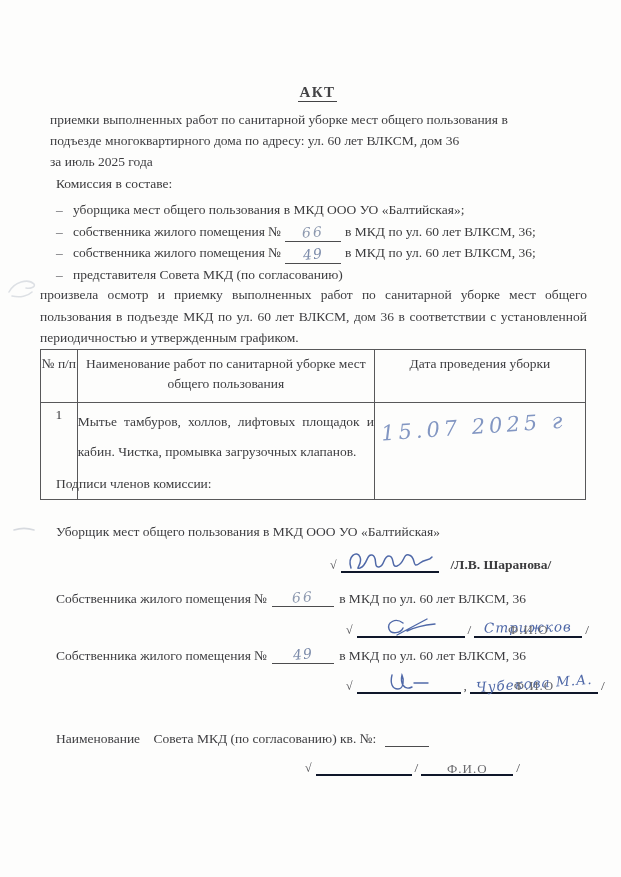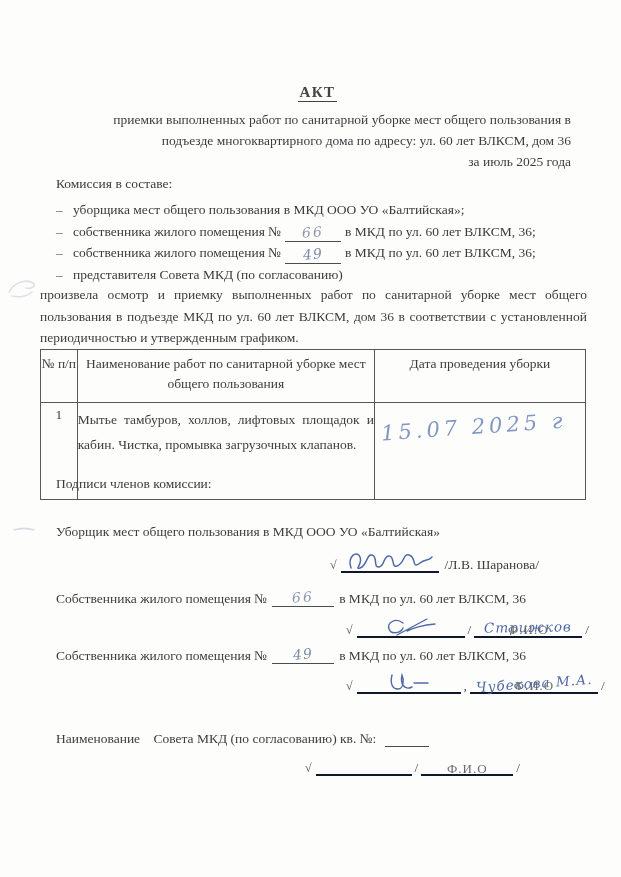--- a/index.html
+++ b/index.html
@@ -13,21 +13,21 @@
     font-size:13.5px;
     overflow:hidden;
   }
   .abs{position:absolute;}
   .doc-title{
     top:84px;left:0;width:100%;
     text-align:center;font-weight:bold;font-size:15px;
     letter-spacing:1.5px;color:#434345;
   }
   .doc-title span{border-bottom:1.4px solid #434345;padding:0 1px 1px;margin-left:14px;}
-  .subtitle{top:109px;left:50px;width:521px;text-align:right;line-height:21px;color:#3d3d40;}
+  .subtitle{top:109px;left:50px;width:521px;text-align:left;line-height:21px;color:#3d3d40;}
   .intro{top:176px;left:56px;}
   .member-list{top:199px;left:56px;width:530px;}
   .member{display:flex;line-height:21.5px;}
   .member .dash{width:17px;color:#55565a;flex:0 0 17px;}
   .blank{
     display:inline-block;border-bottom:1px solid #4c4c4e;
     text-align:center;line-height:13px;height:15px;vertical-align:bottom;
   }
   .blank.num{width:56px;margin:0 4px;}
   .hw{font-style:italic;font-family:"DejaVu Serif", serif;}
@@ -39,21 +39,21 @@
     top:349px;left:40px;width:546px;
     border-collapse:collapse;position:absolute;
     color:#3d3d40;font-size:13.5px;
   }
   table.works td,table.works th{
     border:1px solid #58585a;font-weight:normal;
     padding:4px 0;vertical-align:top;
   }
   th.h{vertical-align:middle;text-align:center;line-height:20px;height:44px;}
   td.c-num{width:34px;text-align:center;padding-top:8px;}
-  td.c-work{width:282px;text-align:justify;line-height:25px;padding:8px 8px 8px 10px;height:88px;}
+  td.c-work{width:282px;text-align:justify;line-height:30px;padding:8px 8px 8px 10px;height:88px;}
   td.c-date{width:200px;position:relative;}
   .hw-date{
     position:absolute;top:12px;left:6px;
     color:#8296c2;font-size:21px;font-style:italic;
     font-family:"DejaVu Serif", serif;letter-spacing:4px;
     transform:rotate(-4deg);white-space:nowrap;
   }
   .sign-heading{top:476px;left:56px;}
   .sig-label{left:56px;color:#3d3d40;}
   .sigrow{display:flex;align-items:flex-end;}
@@ -137,21 +137,21 @@
   <div class="abs sign-heading">Подписи членов комиссии:</div>
 
   <div class="abs sig-label" style="top:524px;">Уборщик мест общего пользования в МКД ООО УО «Балтийская»</div>
   <div class="abs sigrow" style="top:548px;left:330px;">
     <span class="check">√</span>
     <span class="sline" style="width:98px;">
       <svg class="scrib" width="90" height="26">
         <path d="M6,20 C2,8 12,2 15,9 C18,16 9,22 15,20 C23,17 21,6 27,7 C33,8 28,20 34,19 C40,18 38,8 44,8 C50,8 46,20 52,18 C60,15 58,5 64,7 C72,9 66,22 75,15 C80,11 84,13 87,9" fill="none" stroke="#5069a8" stroke-width="1.5" stroke-linecap="round"></path>
       </svg>
     </span>
-    <span style="margin-left:6px;">/Л.В. Шаранова/</span>
+    <span style="margin-left:12px;font-weight:bold;">/Л.В. Шаранова/</span>
   </div>
 
   <div class="abs sig-label" style="top:591px;">
     <span>Собственника жилого помещения №</span><span class="blank" style="width:62px;margin:0 5px;"><span class="hw hw-pencil">66</span></span><span>в МКД по ул. 60 лет ВЛКСМ, 36</span>
   </div>
   <div class="abs sigrow" style="top:615px;left:346px;">
     <span class="check">√</span>
     <span class="sline" style="width:108px;">
       <svg class="scrib" width="56" height="24">
         <path d="M20,8 C12,2 4,8 6,14 C8,20 18,18 20,13 M14,20 L44,4 M24,16 C32,12 42,10 52,9" fill="none" stroke="#5069a8" stroke-width="1.4" stroke-linecap="round"></path>

